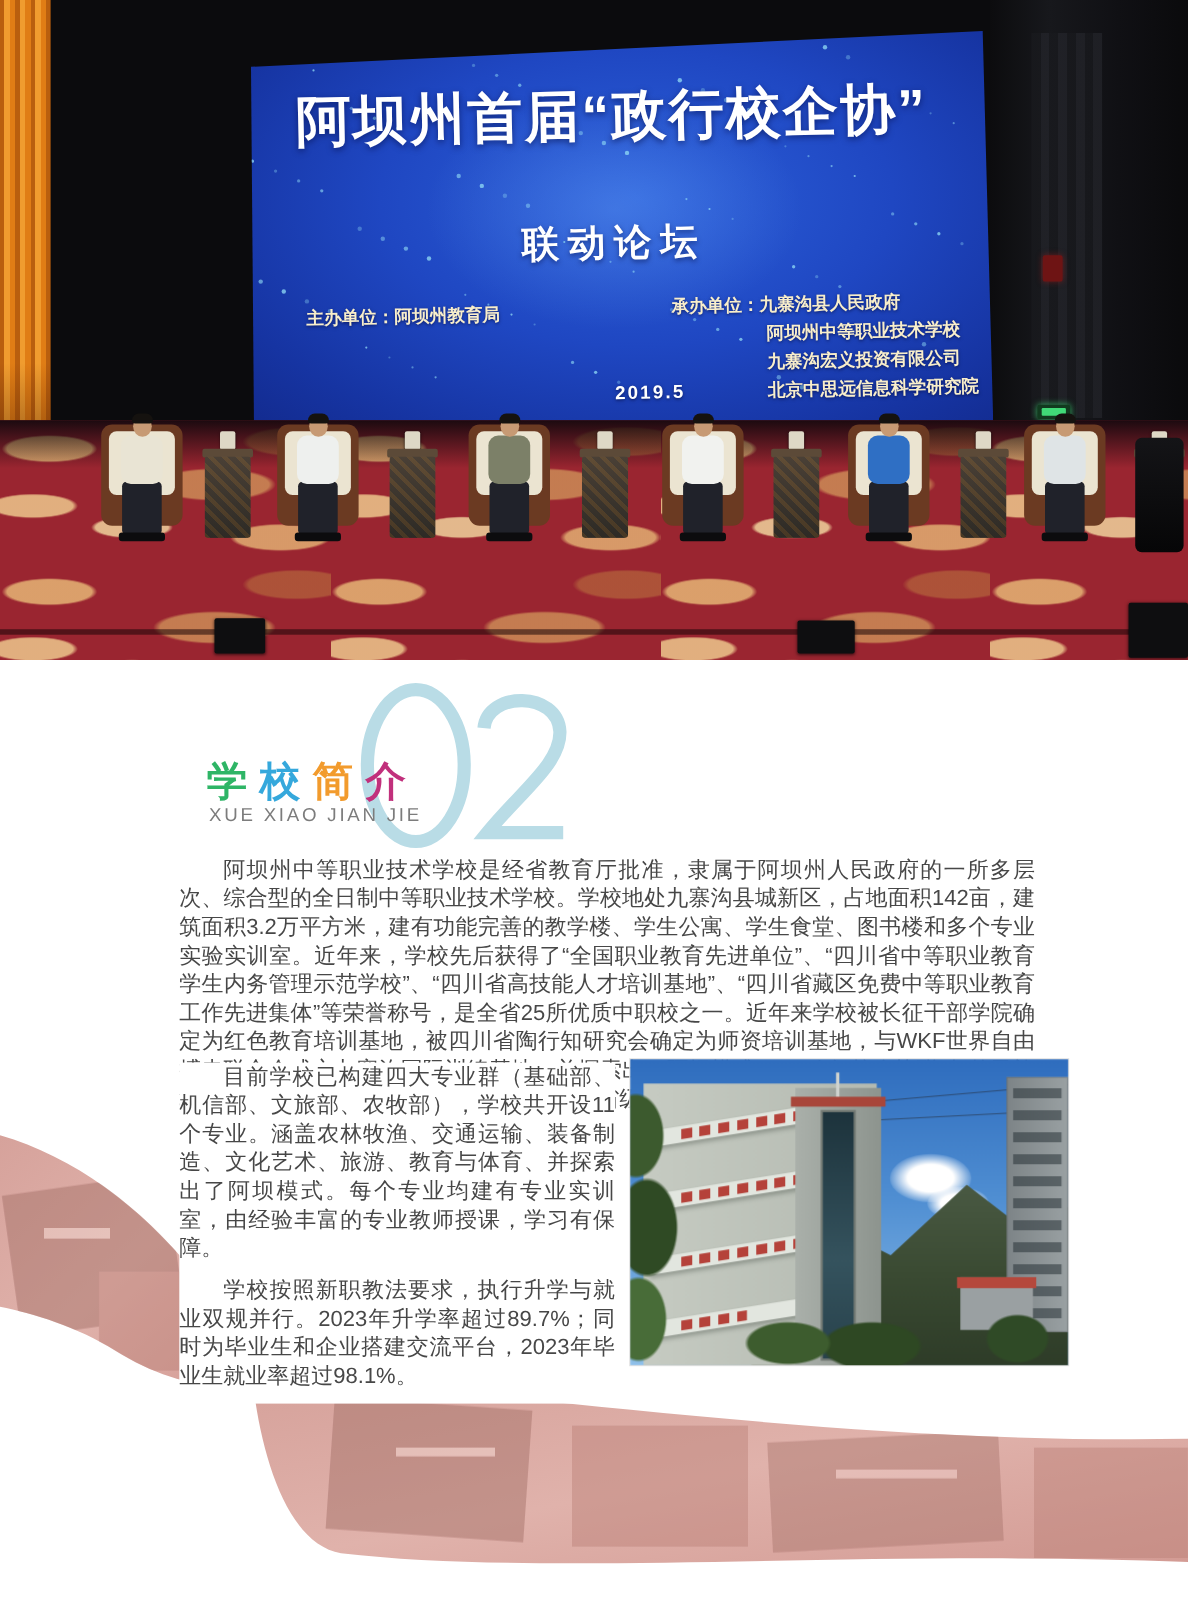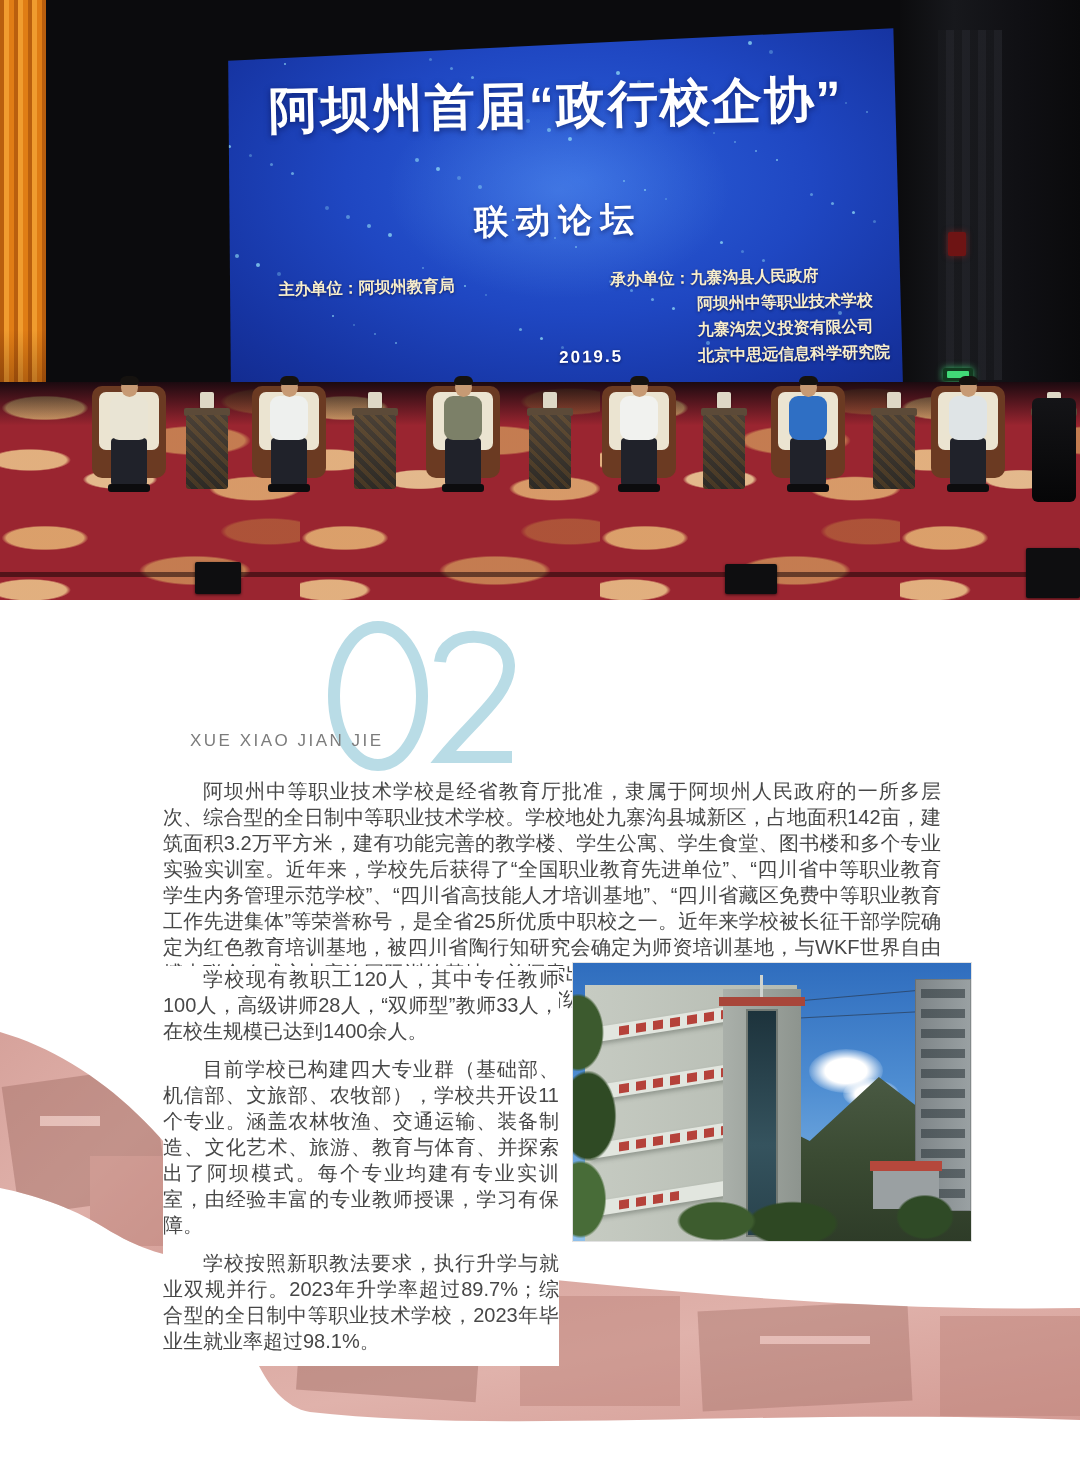--- a/index.html
+++ b/index.html
@@ -365,28 +365,30 @@
     <div class="stage-light"></div>
   </div>
 
   <div class="sec-number">
     <span class="sr">02</span>
     <svg width="192" height="152" viewBox="0 0 192 152" xmlns="http://www.w3.org/2000/svg">
       <ellipse cx="52" cy="76" rx="44" ry="69" stroke="#b9dce6" stroke-width="12" fill="none"></ellipse>
       <path d="M114,42 C117,8 181,8 183,45 C184,74 147,100 117,137 L186,137" stroke="#b9dce6" stroke-width="12" fill="none"></path>
     </svg>
   </div>
+  <div class="sec-title">
+    <span class="tc0">学</span><span class="tc1">校</span><span class="tc2">简</span><span class="tc3">介</span>
+  </div>
   <div class="sec-pinyin">XUE XIAO JIAN JIE</div>
 
   <div class="para p1">阿坝州中等职业技术学校是经省教育厅批准，隶属于阿坝州人民政府的一所多层次、综合型的全日制中等职业技术学校。学校地处九寨沟县城新区，占地面积142亩，建筑面积3.2万平方米，建有功能完善的教学楼、学生公寓、学生食堂、图书楼和多个专业实验实训室。近年来，学校先后获得了“全国职业教育先进单位”、“四川省中等职业教育学生内务管理示范学校”、“四川省高技能人才培训基地”、“四川省藏区免费中等职业教育工作先进集体”等荣誉称号，是全省25所优质中职校之一。近年来学校被长征干部学院确定为红色教育培训基地，被四川省陶行知研究会确定为师资培训基地，与WKF世界自由搏击联合会成立九寨沟国际训练基地，并探索出了阿坝模式——“政行校企协联动”的民族地区职业教育模式，是省级重点中职学校和省级示范学校。</div>
 
   <div class="left-col">
-    <p class="para">学校现有教职工120人，其中专任教师100人，高级讲师28人，“双师型”教师33人，在校生规模已达到1400余人。</p>
     <p class="para">目前学校已构建四大专业群（基础部、机信部、文旅部、农牧部），学校共开设11个专业。涵盖农林牧渔、交通运输、装备制造、文化艺术、旅游、教育与体育、并探索出了阿坝模式。每个专业均建有专业实训室，由经验丰富的专业教师授课，学习有保障。</p>
-    <p class="para">学校按照新职教法要求，执行升学与就业双规并行。2023年升学率超过89.7%；综合型的全日制中等职业技术学校，2023年毕业生就业率超过98.1%。</p>
+    <p class="para">学校按照新职教法要求，执行升学与就业双规并行。2023年升学率超过89.7%；同时为毕业生和企业搭建交流平台，2023年毕业生就业率超过98.1%。</p>
   </div>
 
   <div class="photo2">
     <div class="wire" style="left:130px;top:34px;width:270px;transform:rotate(-5deg);"></div>
     <div class="wire" style="left:150px;top:52px;width:250px;transform:rotate(-3deg);"></div>
     <div class="cloud" style="left:236px;top:86px;width:74px;height:44px;"></div>
     <div class="cloud" style="left:270px;top:116px;width:56px;height:30px;"></div>
     <div class="mtn"></div>
     <div class="bldg-far"></div>
     <div class="bldg-main">

